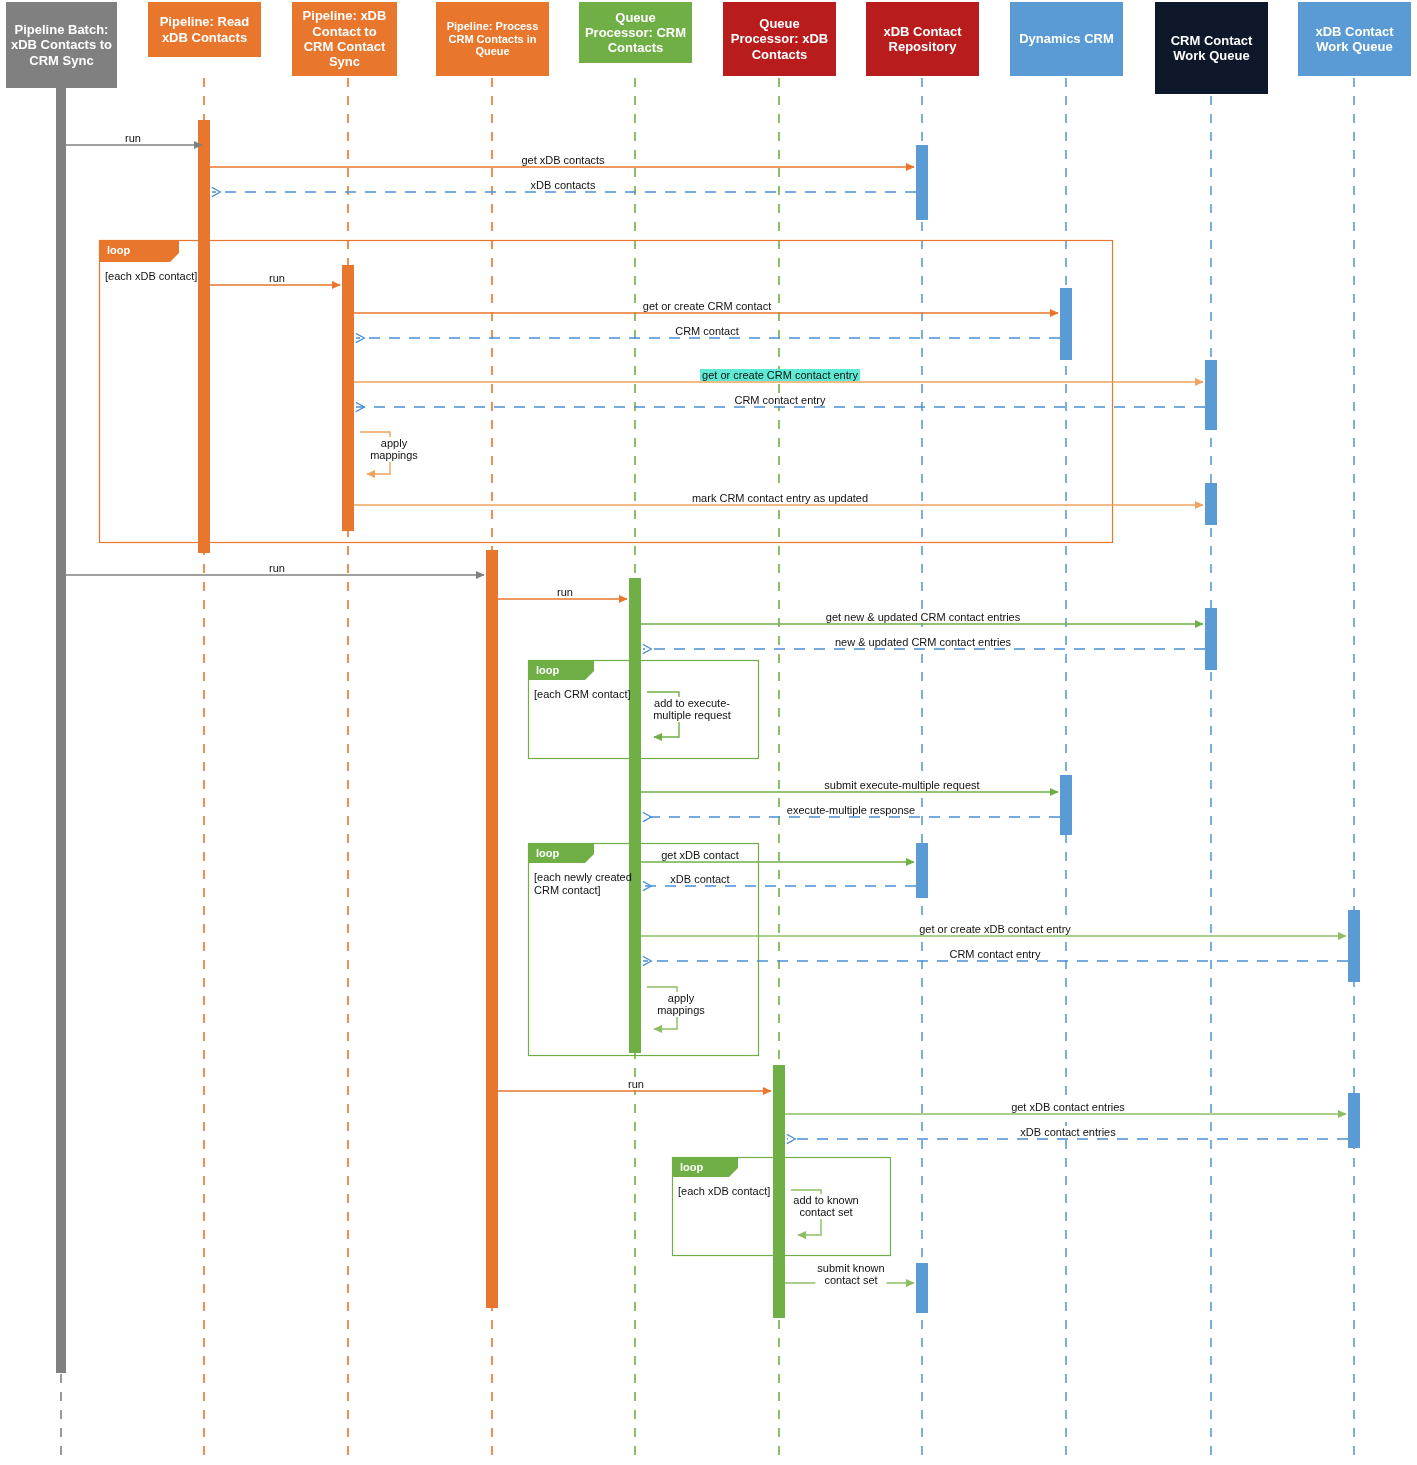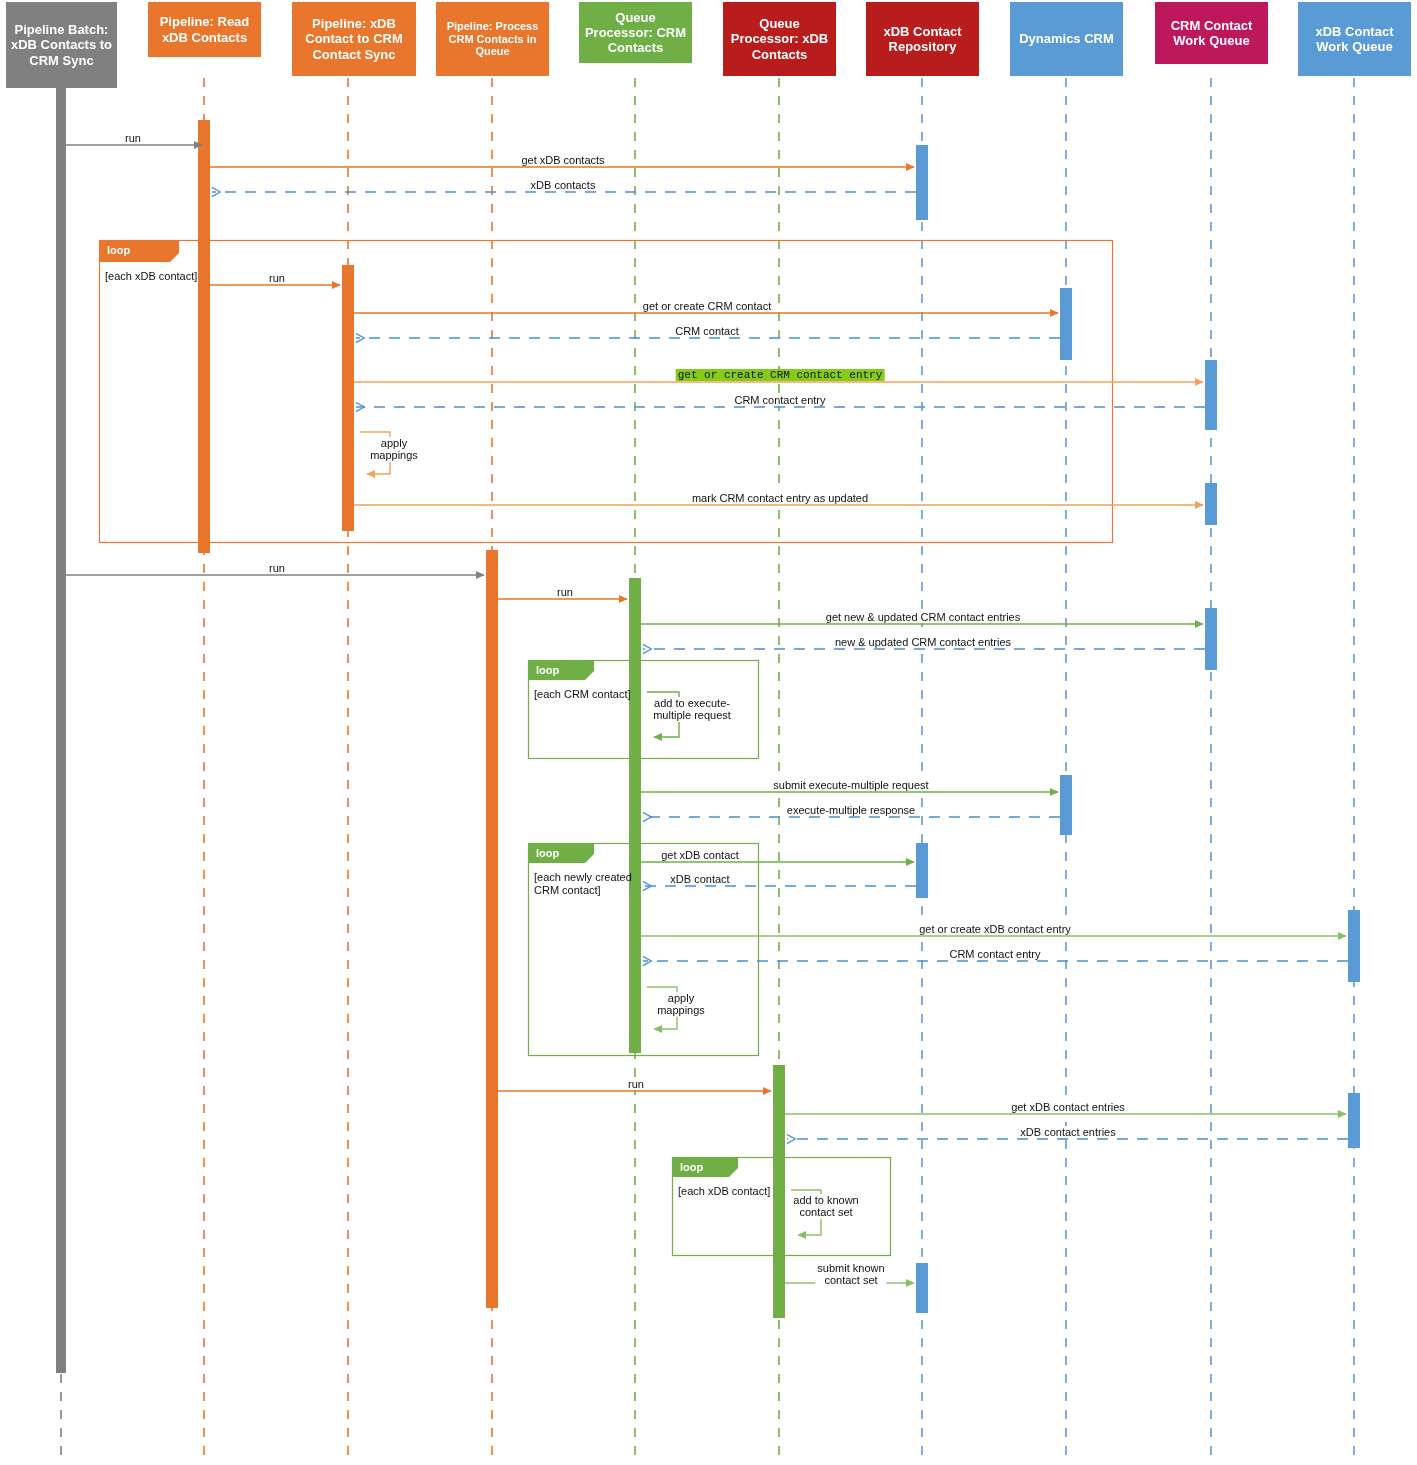--- a/index.html
+++ b/index.html
@@ -116,55 +116,55 @@
       <path d="M647 987 L677 987 L677 1029 L654 1029" fill="none" stroke="#8CBF63" stroke-width="1.4" marker-end="url(#ah5)"></path>
       <line x1="498" y1="1091" x2="771" y2="1091" stroke="#E8762C" stroke-width="1.4" marker-end="url(#ah1)"></line>
       <line x1="785" y1="1114" x2="1346" y2="1114" stroke="#8CBF63" stroke-width="1.4" marker-end="url(#ah5)"></line>
       <line x1="1348" y1="1139" x2="787" y2="1139" stroke="#4A90D9" stroke-width="1.5" stroke-dasharray="11,9" marker-end="url(#ah2o)"></line>
       <path d="M791 1190 L821 1190 L821 1235 L798 1235" fill="none" stroke="#8CBF63" stroke-width="1.4" marker-end="url(#ah5)"></path>
       <line x1="785" y1="1283" x2="914" y2="1283" stroke="#8CBF63" stroke-width="1.4" marker-end="url(#ah5)"></line>
     </svg>
   <div id="html-layer">
       <div class="actor-box" style="left: 6px; top: 2px; width: 111px; height: 86px; background: rgb(128, 128, 128); font-size: 13px;">Pipeline Batch: xDB Contacts to CRM Sync</div>
       <div class="actor-box" style="left: 148px; top: 2px; width: 113px; height: 55px; background: rgb(232, 118, 44); font-size: 13px;">Pipeline: Read xDB Contacts</div>
-      <div class="actor-box" style="left: 292px; top: 2px; width: 124px; height: 74px; background: rgb(232, 118, 44); font-size: 13px;">Pipeline: xDB Contact to CRM Contact Sync</div>
+      <div class="actor-box" style="left: 292px; top: 2px; width: 105px; height: 74px; background: rgb(232, 118, 44); font-size: 13px;">Pipeline: xDB Contact to CRM Contact Sync</div>
       <div class="actor-box" style="left: 436px; top: 2px; width: 113px; height: 74px; background: rgb(232, 118, 44); font-size: 11px;">Pipeline: Process CRM Contacts in Queue</div>
       <div class="actor-box" style="left: 579px; top: 2px; width: 113px; height: 61px; background: rgb(111, 175, 70); font-size: 13px;">Queue Processor: CRM Contacts</div>
       <div class="actor-box" style="left: 723px; top: 2px; width: 113px; height: 74px; background: #b91c1c; font-size: 13px;">Queue Processor: xDB Contacts</div>
       <div class="actor-box" style="left: 866px; top: 2px; width: 113px; height: 74px; background: #b91c1c; font-size: 13px;">xDB Contact Repository</div>
       <div class="actor-box" style="left: 1010px; top: 2px; width: 113px; height: 74px; background: rgb(91, 155, 213); font-size: 13px;">Dynamics CRM</div>
-      <div class="actor-box" style="left: 1155px; top: 2px; width: 113px; height: 62px; background: #be185d; font-size: 13px;">CRM Contact Work Queue</div>
+      <div class="actor-box" style="left: 1155px; top: 2px; width: 113px; height: 92px; background: #0f172a; font-size: 13px;">CRM Contact Work Queue</div>
       <div class="actor-box" style="left: 1298px; top: 2px; width: 113px; height: 74px; background: rgb(91, 155, 213); font-size: 13px;">xDB Contact Work Queue</div>
       <div class="frag-label" style="left: 107px; top: 245px;">loop</div>
       <div class="frag-cond" style="left: 105px; top: 270px;">[each xDB contact]</div>
       <div class="frag-label" style="left: 536px; top: 665px;">loop</div>
       <div class="frag-cond" style="left: 534px; top: 688px;">[each CRM contact]</div>
       <div class="frag-label" style="left: 536px; top: 848px;">loop</div>
       <div class="frag-cond" style="left: 534px; top: 871px;">[each newly created
 CRM contact]</div>
       <div class="frag-label" style="left: 680px; top: 1162px;">loop</div>
       <div class="frag-cond" style="left: 678px; top: 1185px;">[each xDB contact]</div>
       <div class="msg-label" style="left: 133px; top: 132px; font-size: 11px; background: rgb(255, 255, 255); padding: 0px 2px;">run</div>
       <div class="msg-label" style="left: 563px; top: 154px; font-size: 11px; background: rgb(255, 255, 255); padding: 0px 2px;">get xDB contacts</div>
       <div class="msg-label" style="left: 563px; top: 179px; font-size: 11px; background: rgb(255, 255, 255); padding: 0px 2px;">xDB contacts</div>
       <div class="msg-label" style="left: 277px; top: 272px; font-size: 11px; background: rgb(255, 255, 255); padding: 0px 2px;">run</div>
       <div class="msg-label" style="left: 707px; top: 300px; font-size: 11px; background: rgb(255, 255, 255); padding: 0px 2px;">get or create CRM contact</div>
       <div class="msg-label" style="left: 707px; top: 325px; font-size: 11px; background: rgb(255, 255, 255); padding: 0px 2px;">CRM contact</div>
-      <div class="msg-label" style="left: 780px; top: 369px; font-size: 11px; background: #84cc16; padding: 0px 2px; font-family: Liberation Mono, monospace;">get or create CRM contact entry</div>
+      <div class="msg-label" style="left: 780px; top: 369px; font-size: 11px; background: #5eead4; padding: 0px 2px;">get or create CRM contact entry</div>
       <div class="msg-label" style="left: 780px; top: 394px; font-size: 11px; background: rgb(255, 255, 255); padding: 0px 2px;">CRM contact entry</div>
       <div class="msg-label" style="left: 394px; top: 437px; font-size: 11px; background: rgb(255, 255, 255); padding: 0px 2px;">apply
 mappings</div>
       <div class="msg-label" style="left: 780px; top: 492px; font-size: 11px; background: rgb(255, 255, 255); padding: 0px 2px;">mark CRM contact entry as updated</div>
       <div class="msg-label" style="left: 277px; top: 562px; font-size: 11px; background: rgb(255, 255, 255); padding: 0px 2px;">run</div>
       <div class="msg-label" style="left: 565px; top: 586px; font-size: 11px; background: rgb(255, 255, 255); padding: 0px 2px;">run</div>
       <div class="msg-label" style="left: 923px; top: 611px; font-size: 11px; background: rgb(255, 255, 255); padding: 0px 2px;">get new &amp; updated CRM contact entries</div>
       <div class="msg-label" style="left: 923px; top: 636px; font-size: 11px; background: rgb(255, 255, 255); padding: 0px 2px;">new &amp; updated CRM contact entries</div>
       <div class="msg-label" style="left: 692px; top: 697px; font-size: 11px; background: rgb(255, 255, 255); padding: 0px 2px;">add to execute-
 multiple request</div>
-      <div class="msg-label" style="left: 851px; top: 779px; font-size: 11px; background: rgb(255, 255, 255); padding: 0px 2px;">submit execute-multiple request</div>
+      <div class="msg-label" style="left: 902px; top: 779px; font-size: 11px; background: rgb(255, 255, 255); padding: 0px 2px;">submit execute-multiple request</div>
       <div class="msg-label" style="left: 851px; top: 804px; font-size: 11px; background: rgb(255, 255, 255); padding: 0px 2px;">execute-multiple response</div>
       <div class="msg-label" style="left: 700px; top: 849px; font-size: 11px; background: rgb(255, 255, 255); padding: 0px 2px;">get xDB contact</div>
       <div class="msg-label" style="left: 700px; top: 873px; font-size: 11px; background: rgb(255, 255, 255); padding: 0px 2px;">xDB contact</div>
       <div class="msg-label" style="left: 995px; top: 923px; font-size: 11px; background: rgb(255, 255, 255); padding: 0px 2px;">get or create xDB contact entry</div>
       <div class="msg-label" style="left: 995px; top: 948px; font-size: 11px; background: rgb(255, 255, 255); padding: 0px 2px;">CRM contact entry</div>
       <div class="msg-label" style="left: 681px; top: 992px; font-size: 11px; background: rgb(255, 255, 255); padding: 0px 2px;">apply
 mappings</div>
       <div class="msg-label" style="left: 636px; top: 1078px; font-size: 11px; background: rgb(255, 255, 255); padding: 0px 2px;">run</div>
       <div class="msg-label" style="left: 1068px; top: 1101px; font-size: 11px; background: rgb(255, 255, 255); padding: 0px 2px;">get xDB contact entries</div>
       <div class="msg-label" style="left: 1068px; top: 1126px; font-size: 11px; background: rgb(255, 255, 255); padding: 0px 2px;">xDB contact entries</div>

